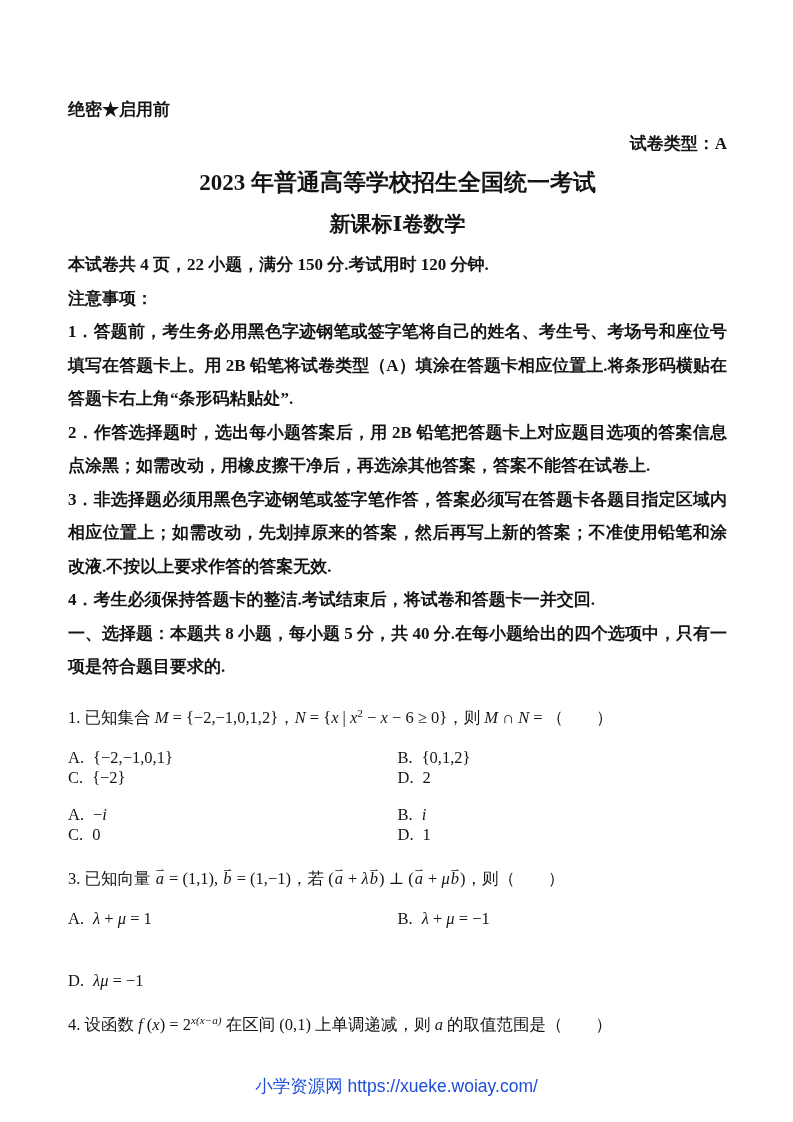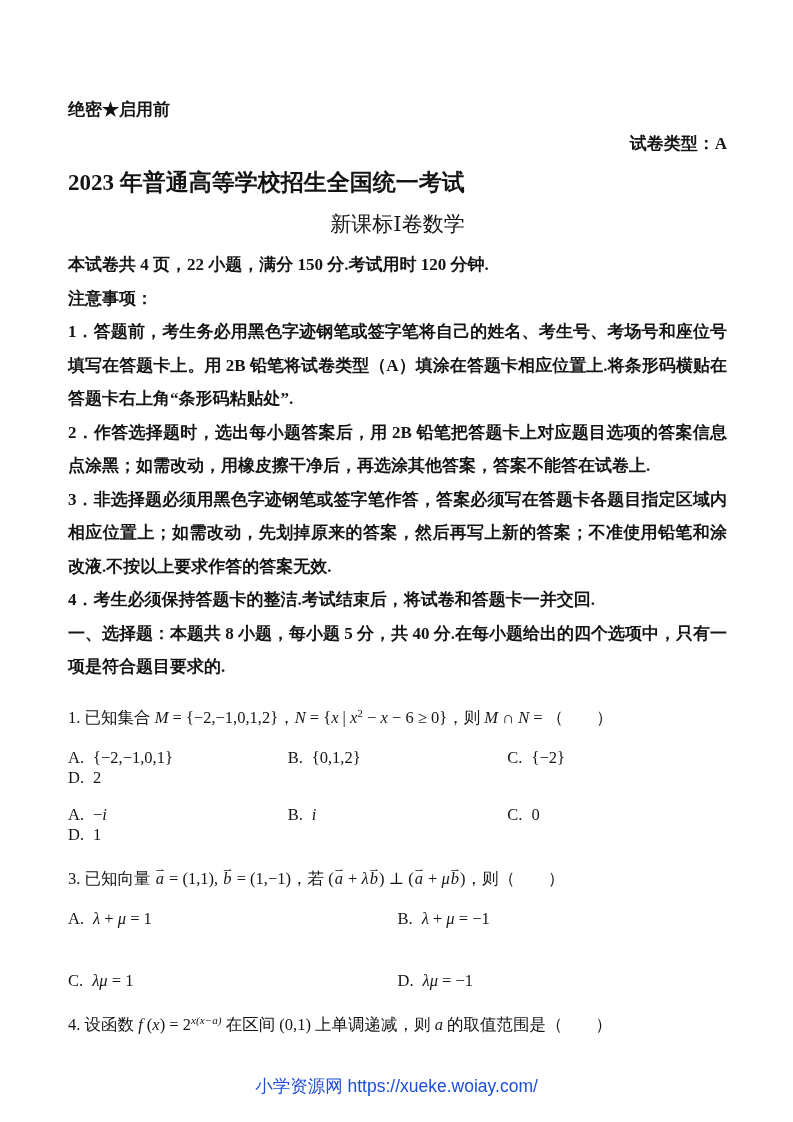--- a/index.html
+++ b/index.html
@@ -11,33 +11,33 @@
     font-family:"Liberation Serif","DejaVu Serif",serif;
     color:#141414;
     overflow:hidden;
     box-sizing:border-box;
   }
   .content{padding:100px 66px 0 68px;}
 
   .classified{font-size:17px;font-weight:700;line-height:20px;}
   .paper-type{text-align:right;font-size:17px;font-weight:700;margin-top:14px;line-height:20px;}
 
-  .title{text-align:left;font-size:23px;font-weight:700;margin:14px 0 0;line-height:30px;}
-  .subtitle{text-align:center;font-size:21px;font-weight:400;margin:12px 0 10px;line-height:28px;}
+  .title{text-align:center;font-size:23px;font-weight:700;margin:14px 0 0;line-height:30px;}
+  .subtitle{text-align:center;font-size:21px;font-weight:700;margin:12px 0 10px;line-height:28px;}
 
   .meta,.notice-title,.notice,.section{
     font-size:17px;font-weight:700;line-height:33.5px;margin:0;
     text-align:justify;text-justify:inter-ideograph;
   }
 
   .questions{font-size:16.5px;}
   .question{margin:0;}
   .stem{margin:21px 0 0;line-height:26px;}
   .opts{display:grid;margin-top:17px;}
-  .opts.four{grid-template-columns:repeat(3,1fr);}
+  .opts.four{grid-template-columns:repeat(2,1fr);}
   .opts.two{grid-template-columns:1fr 1fr;row-gap:42px;}
   .opt{white-space:nowrap;}
   .opt-label{display:inline-block;margin-right:9px;}
 
   
   .seg-t{}
   .seg-m{}
   .seg-i{font-style:italic;}
   .seg-sup{font-size:68%;vertical-align:super;line-height:0;}
   .seg-isup{font-size:68%;vertical-align:super;line-height:0;font-style:italic;}
@@ -100,21 +100,20 @@
             <span class="opt"><span class="opt-label">B.</span><span class="seg-i">i</span></span>
             <span class="opt"><span class="opt-label">C.</span><span class="seg-m">0</span></span>
             <span class="opt"><span class="opt-label">D.</span><span class="seg-m">1</span></span>
           </div>
         </div>
         <div class="question">
           <div class="stem"><span class="seg-t">3. 已知向量 </span><span class="seg-vec">a</span><span class="seg-m"> = (1,1), </span><span class="seg-vec">b</span><span class="seg-m"> = (1,−1)</span><span class="seg-t">，若 </span><span class="seg-m">(</span><span class="seg-vec">a</span><span class="seg-m"> + </span><span class="seg-i">λ</span><span class="seg-vec">b</span><span class="seg-m">) ⊥ (</span><span class="seg-vec">a</span><span class="seg-m"> + </span><span class="seg-i">μ</span><span class="seg-vec">b</span><span class="seg-m">)</span><span class="seg-t">，则（　　）</span></div>
           <div class="opts two">
             <span class="opt"><span class="opt-label">A.</span><span class="seg-i">λ</span><span class="seg-m"> + </span><span class="seg-i">μ</span><span class="seg-m"> = 1</span></span>
             <span class="opt"><span class="opt-label">B.</span><span class="seg-i">λ</span><span class="seg-m"> + </span><span class="seg-i">μ</span><span class="seg-m"> = −1</span></span>
-            <span class="opt"><span class="opt-label">C.</span><span class="seg-i">λμ</span><span class="seg-m"> = 1</span></span>
             <span class="opt"><span class="opt-label">D.</span><span class="seg-i">λμ</span><span class="seg-m"> = −1</span></span>
           </div>
         </div>
         <div class="question">
           <div class="stem"><span class="seg-t">4. 设函数 </span><span class="seg-i">f</span><span class="seg-m"> (</span><span class="seg-i">x</span><span class="seg-m">) = 2</span><span class="seg-isup">x(x−a)</span><span class="seg-t"> 在区间 </span><span class="seg-m">(0,1)</span><span class="seg-t"> 上单调递减，则 </span><span class="seg-i">a</span><span class="seg-t"> 的取值范围是（　　）</span></div>
         </div>
       </div>
   </div>
 
   <div class="footer">小学资源网 https://xueke.woiay.com/</div>

